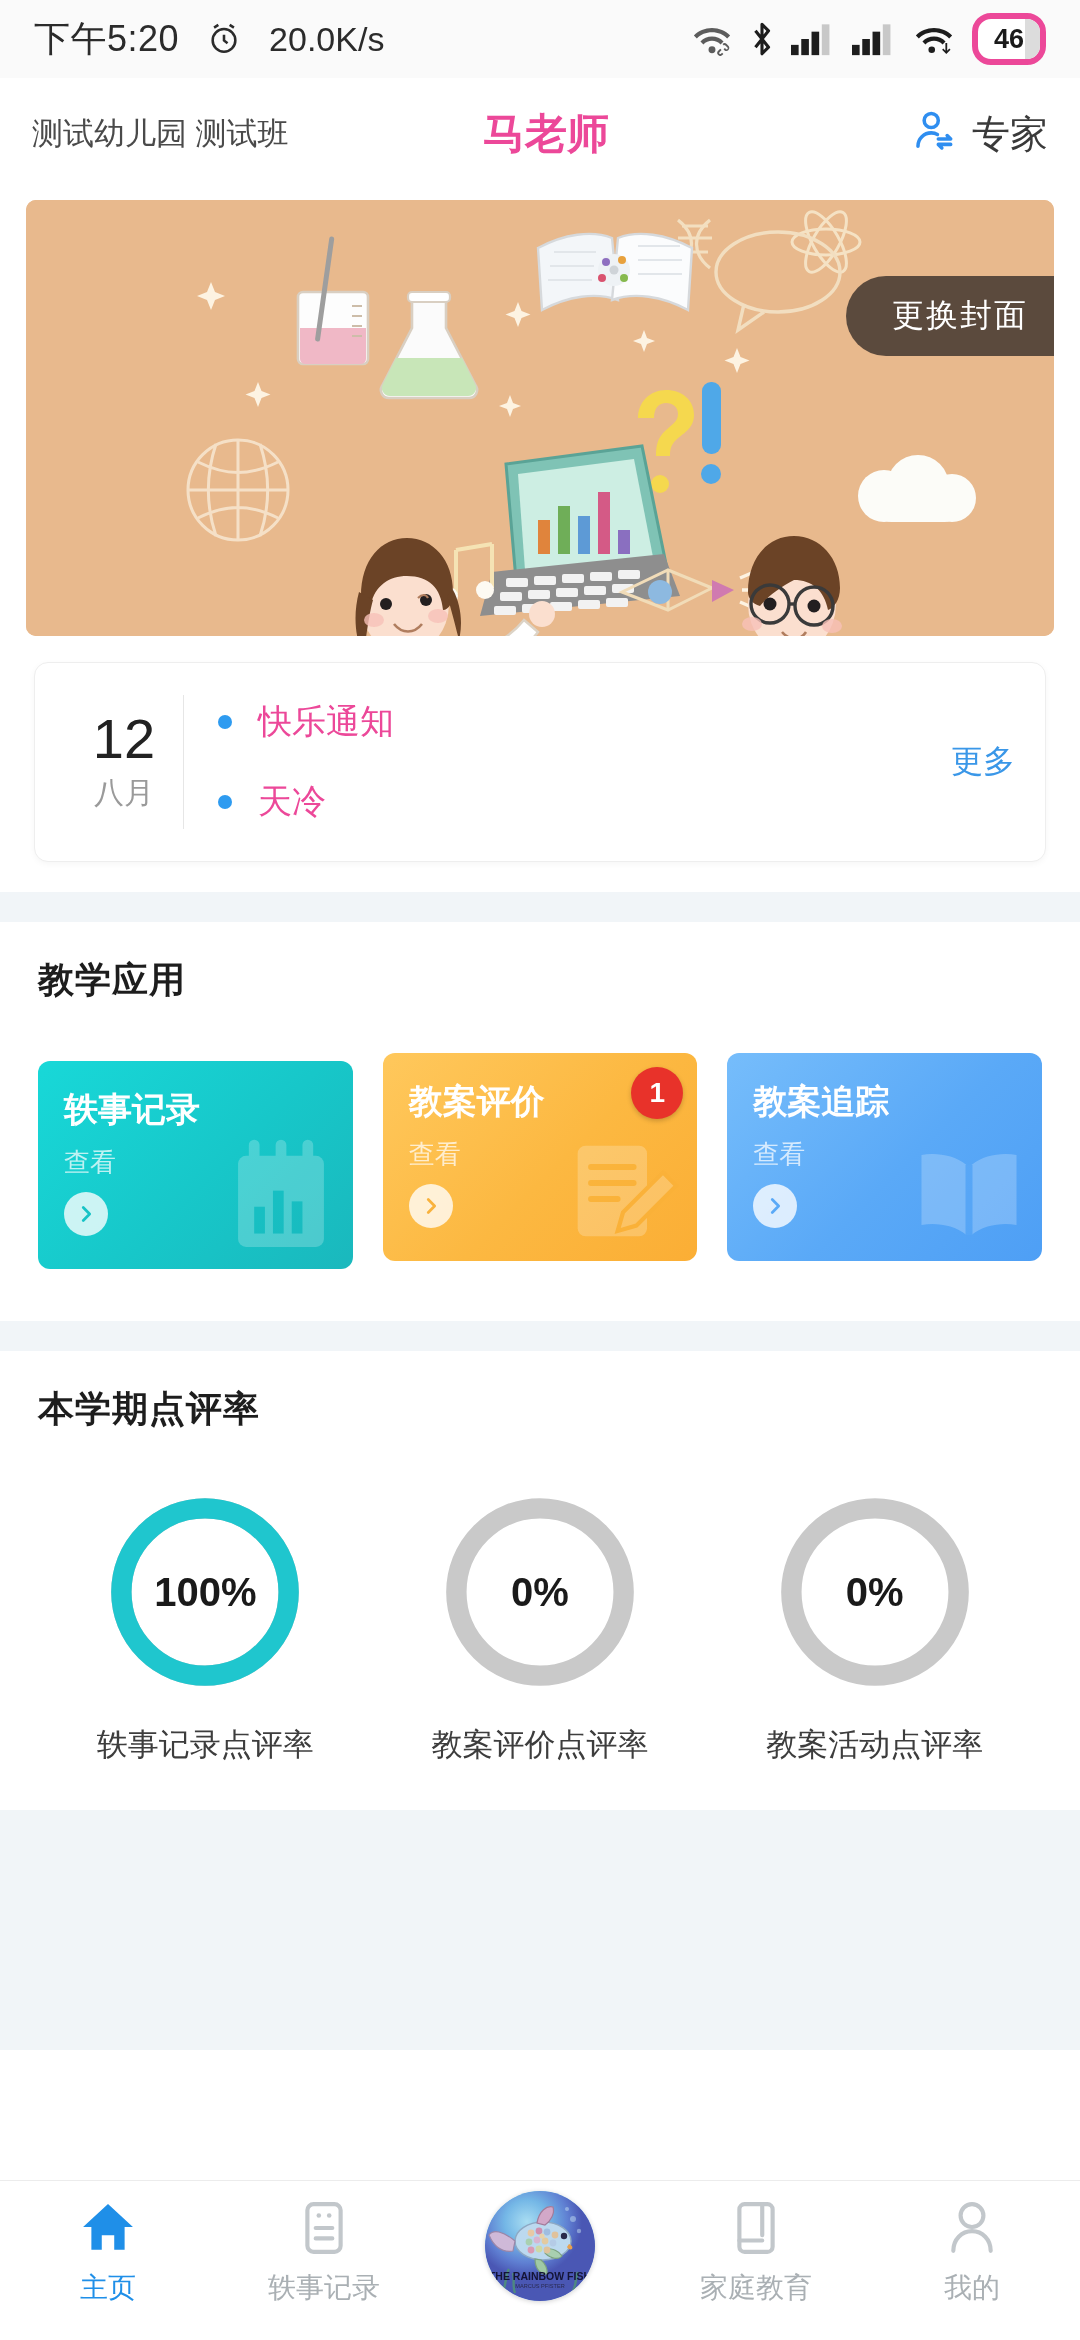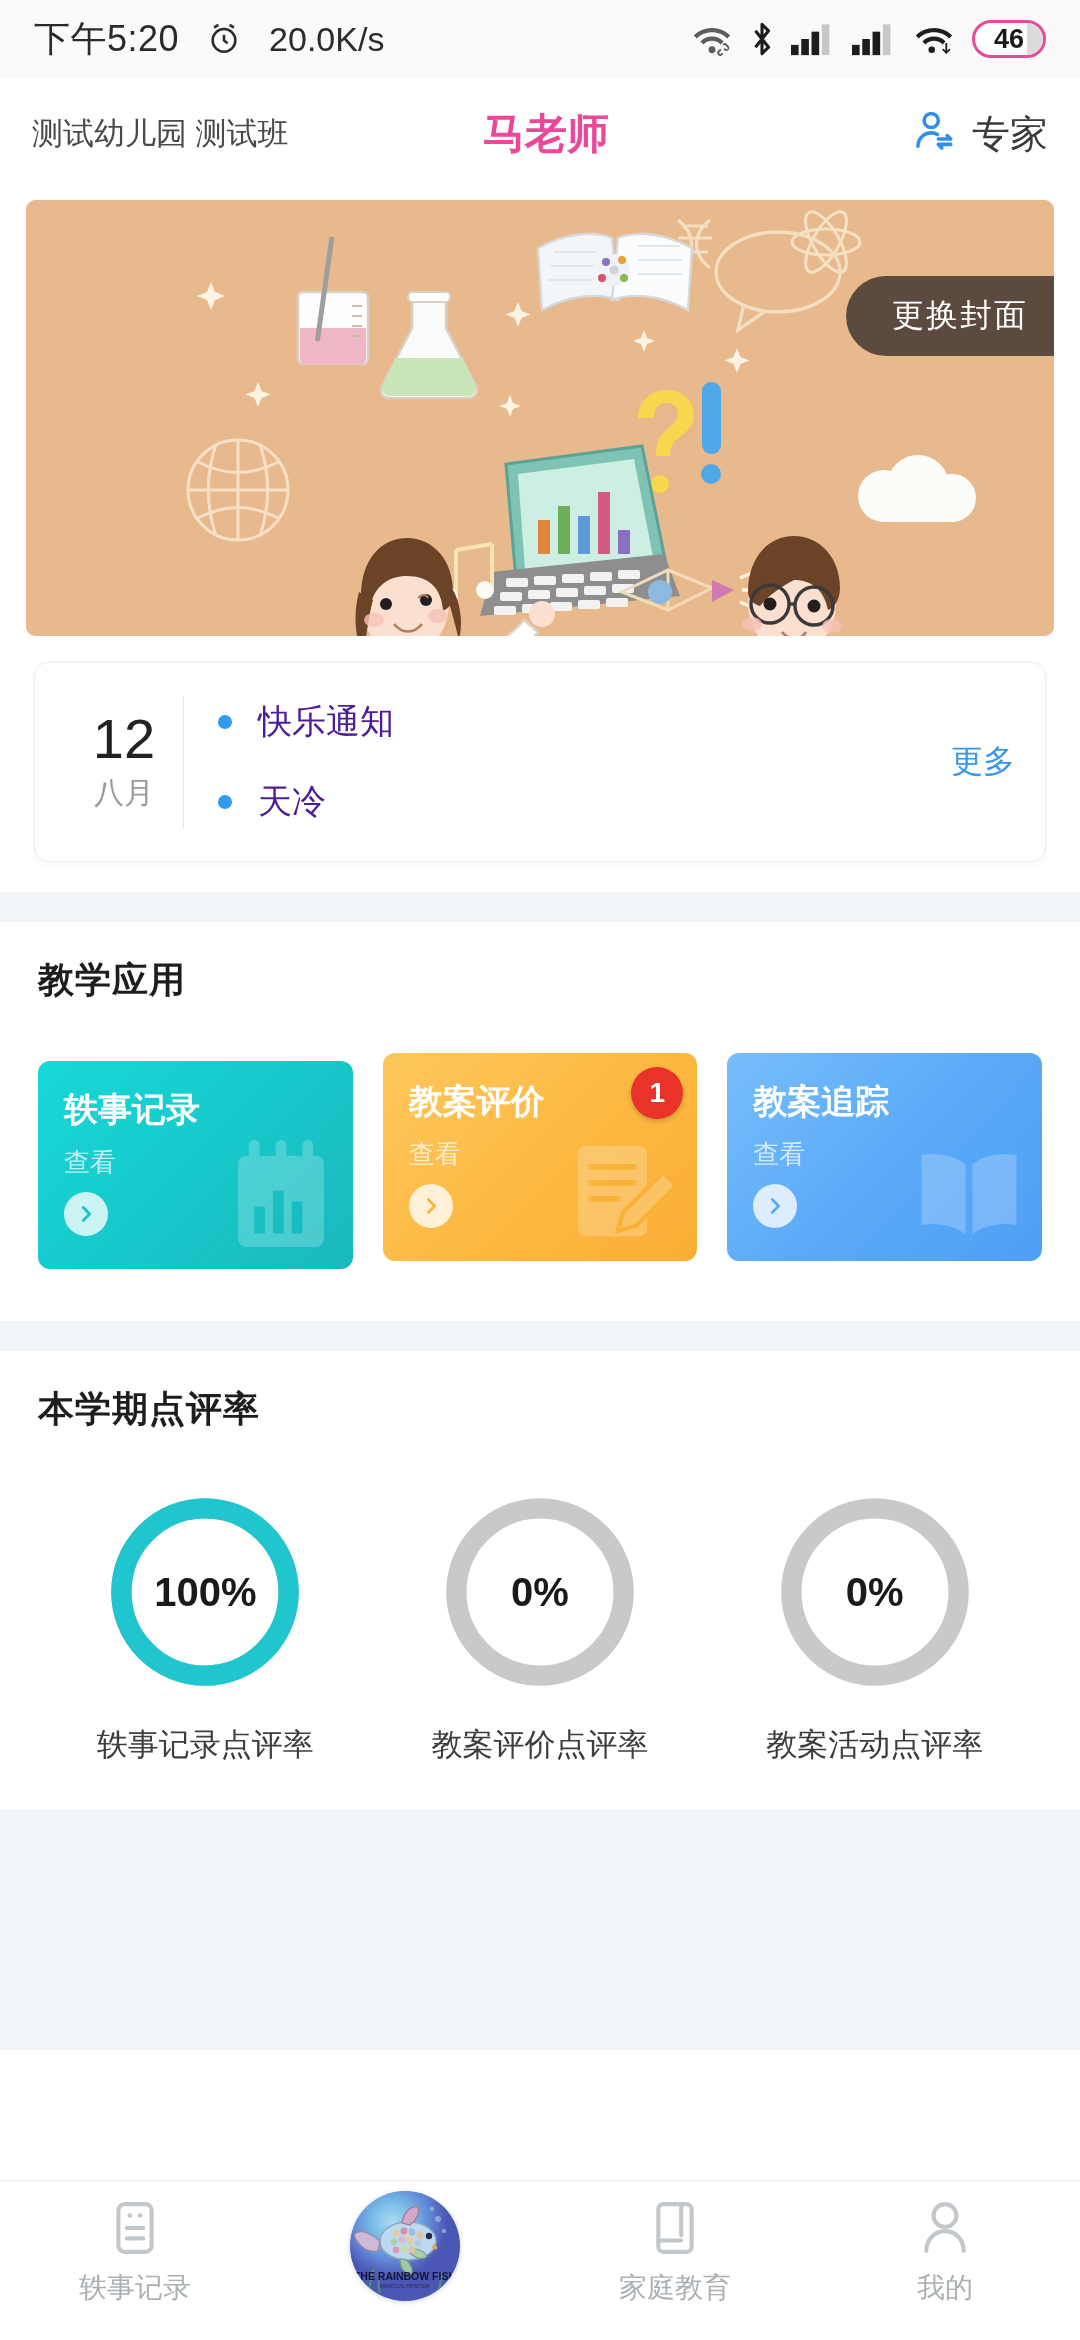--- a/index.html
+++ b/index.html
@@ -17,21 +17,21 @@
     background: #fafafa;
     display: flex; align-items: center;
     padding: 0 34px;
   }
   .sb-left { display: flex; align-items: center; gap: 28px; }
   .sb-time { font-size: 36px; color: #2b2b2b; letter-spacing: .5px; }
   .sb-net { font-size: 34px; color: #2b2b2b; }
   .sb-right { margin-left: auto; display: flex; align-items: center; gap: 17px; }
   .ico { display:block; }
   .batt {
-    width: 74px; height: 38px; border: 3px solid #ec4899; border-radius: 19px;
+    width: 74px; height: 52px; border: 6px solid #ec4899; border-radius: 19px;
     display:flex; align-items:center; justify-content:center; position: relative;
     background: #fff; overflow:hidden;
   }
   .batt::after{
     content:""; position:absolute; right:0; top:0; bottom:0; width:24%;
     background:#dcdcdc;
   }
   .batt span { font-size: 27px; font-weight: bold; color:#1a1a1a; position:relative; z-index:2;}
 
   
@@ -78,21 +78,21 @@
   .nt-date {
     width: 118px; display:flex; flex-direction:column;
     align-items:center; justify-content:center; gap: 6px;
   }
   .nt-day { font-size: 56px; color:#222; font-weight: 500; line-height:1; }
   .nt-month { font-size: 30px; color:#9a9a9a; }
   .nt-div { width:1px; background:#e6e6e6; margin: 8px 0 8px 0; }
   .nt-list { flex:1; display:flex; flex-direction:column; justify-content:center; gap: 34px; padding-left: 34px; }
   .nt-item { display:flex; align-items:center; gap: 26px; }
   .nt-dot { width: 14px; height: 14px; border-radius:50%; background:#2e9bf0; flex:none; }
-  .nt-text { font-size: 34px; color:#4c1d95; }
+  .nt-text { font-size: 34px; color:#ec4899; }
   .nt-more { display:flex; align-items:center; font-size: 32px; color:#3a97e8; padding-left: 10px; }
 
   
   .band { height: 30px; background: #f1f5f8; width:100%; }
 
   
   .section { background:#fff; padding: 34px 38px 0 38px; }
   .sec-title { font-size: 36px; font-weight: bold; color:#1d1d1d; letter-spacing:1px; }
 
   
@@ -532,20 +532,28 @@
         <div class="ring-label">教案活动点评率</div>
       </div>
 
     </div>
   </div>
 
   <div class="footgap"></div>
 
   <div class="tabbar">
 
+    <div class="tab active">
+      <span class="tab-ico">
+        <svg width="54" height="52" viewBox="0 0 26 25" fill="#1f8fe8">
+          <path d="M13 1L1 12h4v11h5v-7h6v7h5V12h4z"></path>
+        </svg>
+      </span>
+      <span class="tab-label">主页</span>
+    </div>
 
     <div class="tab">
       <span class="tab-ico">
         <svg width="50" height="54" viewBox="0 0 24 26" fill="none" stroke="#c2c7cb" stroke-width="2">
           <rect x="4" y="1.5" width="16" height="23" rx="3"></rect>
           <circle cx="9.5" cy="7" r="1.1" fill="#c2c7cb" stroke="none"></circle>
           <circle cx="14.5" cy="7" r="1.1" fill="#c2c7cb" stroke="none"></circle>
           <path d="M8 13h8M8 18h8" stroke-linecap="round"></path>
         </svg>
       </span>

